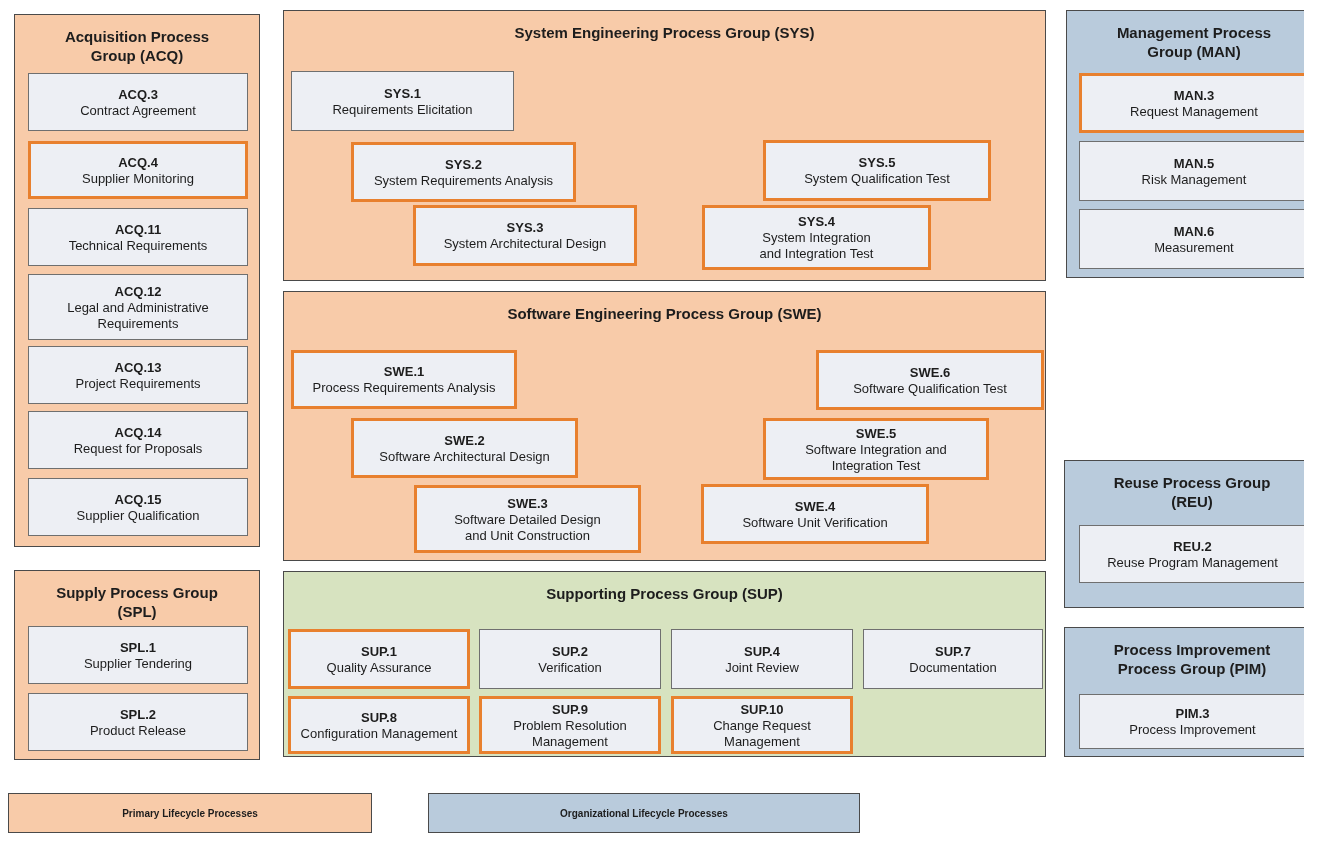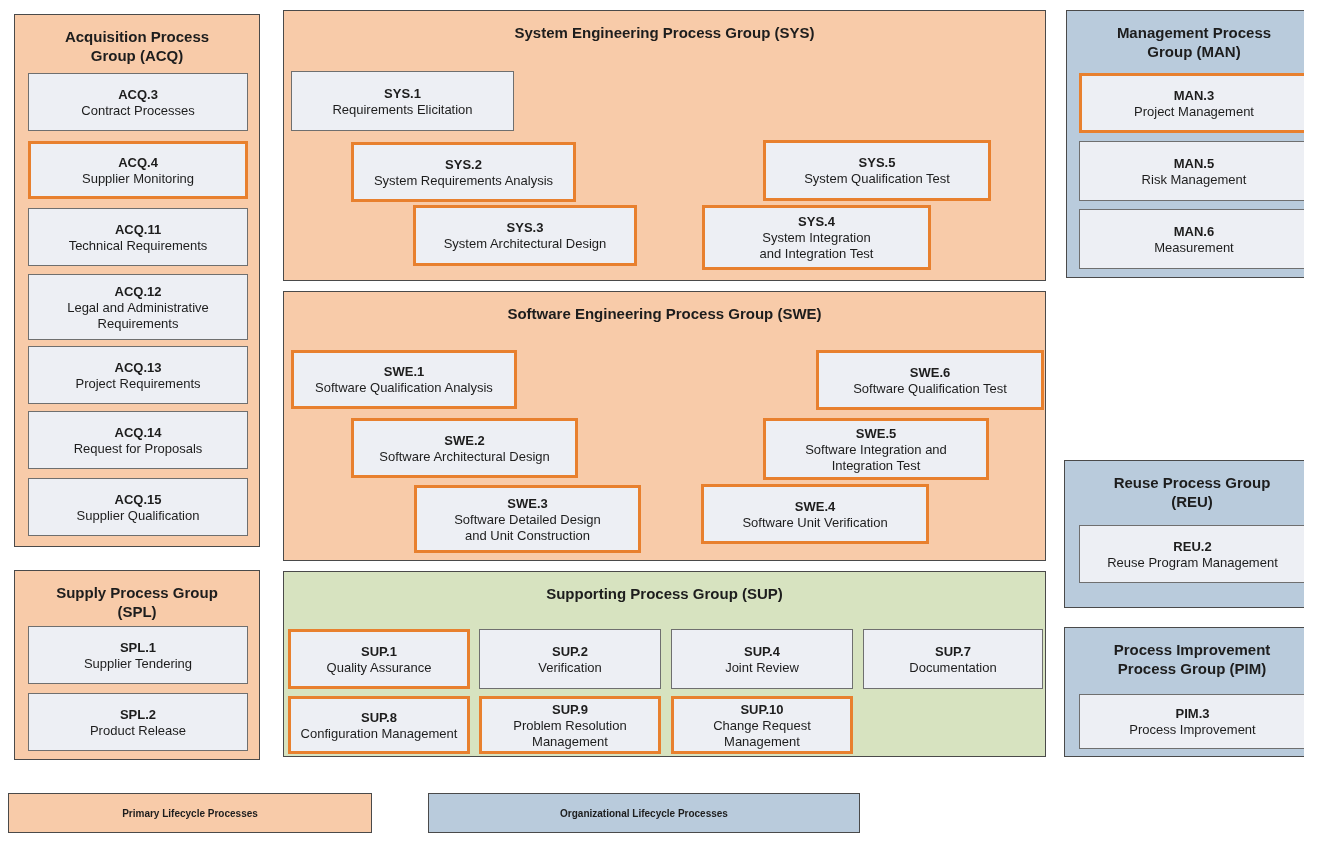--- a/index.html
+++ b/index.html
@@ -32,21 +32,21 @@
 </head>
 <body>
 
 <div class="canvas">
 
   <div class="pgroup primary" style="left:14px;top:14px;width:246px;height:533px">
     <div class="gtitle">Acquisition Process
 Group (ACQ)</div>
     <div class="pbox" style="left:13px;top:58px;width:220px;height:58px">
       <div class="code">ACQ.3</div>
-      <div class="lbl">Contract Processes</div>
+      <div class="lbl">Contract Agreement</div>
     </div>
     <div class="pbox hl" style="left:13px;top:126px;width:220px;height:58px">
       <div class="code">ACQ.4</div>
       <div class="lbl">Supplier Monitoring</div>
     </div>
     <div class="pbox" style="left:13px;top:193px;width:220px;height:58px">
       <div class="code">ACQ.11</div>
       <div class="lbl">Technical Requirements</div>
     </div>
     <div class="pbox" style="left:13px;top:259px;width:220px;height:66px">
@@ -103,21 +103,21 @@
     <div class="pbox hl" style="left:479px;top:129px;width:228px;height:61px">
       <div class="code">SYS.5</div>
       <div class="lbl">System Qualification Test</div>
     </div>
   </div>
 
   <div class="pgroup primary" style="left:283px;top:291px;width:763px;height:270px">
     <div class="gtitle">Software Engineering Process Group (SWE)</div>
     <div class="pbox hl" style="left:7px;top:58px;width:226px;height:59px">
       <div class="code">SWE.1</div>
-      <div class="lbl">Software Qualification Analysis</div>
+      <div class="lbl">Process Requirements Analysis</div>
     </div>
     <div class="pbox hl" style="left:67px;top:126px;width:227px;height:60px">
       <div class="code">SWE.2</div>
       <div class="lbl">Software Architectural Design</div>
     </div>
     <div class="pbox hl" style="left:130px;top:193px;width:227px;height:68px">
       <div class="code">SWE.3</div>
       <div class="lbl">Software Detailed Design
 and Unit Construction</div>
     </div>
@@ -168,21 +168,21 @@
       <div class="lbl">Change Request
 Management</div>
     </div>
   </div>
 
   <div class="pgroup org" style="left:1066px;top:10px;width:256px;height:268px">
     <div class="gtitle">Management Process
 Group (MAN)</div>
     <div class="pbox hl" style="left:12px;top:62px;width:230px;height:60px">
       <div class="code">MAN.3</div>
-      <div class="lbl">Project Management</div>
+      <div class="lbl">Request Management</div>
     </div>
     <div class="pbox" style="left:12px;top:130px;width:230px;height:60px">
       <div class="code">MAN.5</div>
       <div class="lbl">Risk Management</div>
     </div>
     <div class="pbox" style="left:12px;top:198px;width:230px;height:60px">
       <div class="code">MAN.6</div>
       <div class="lbl">Measurement</div>
     </div>
   </div>

